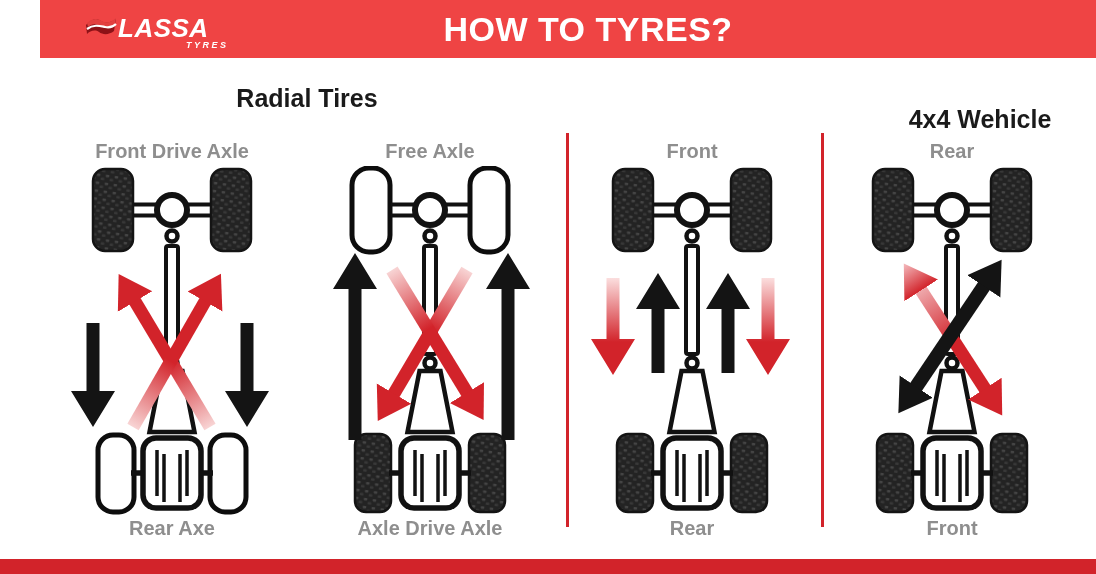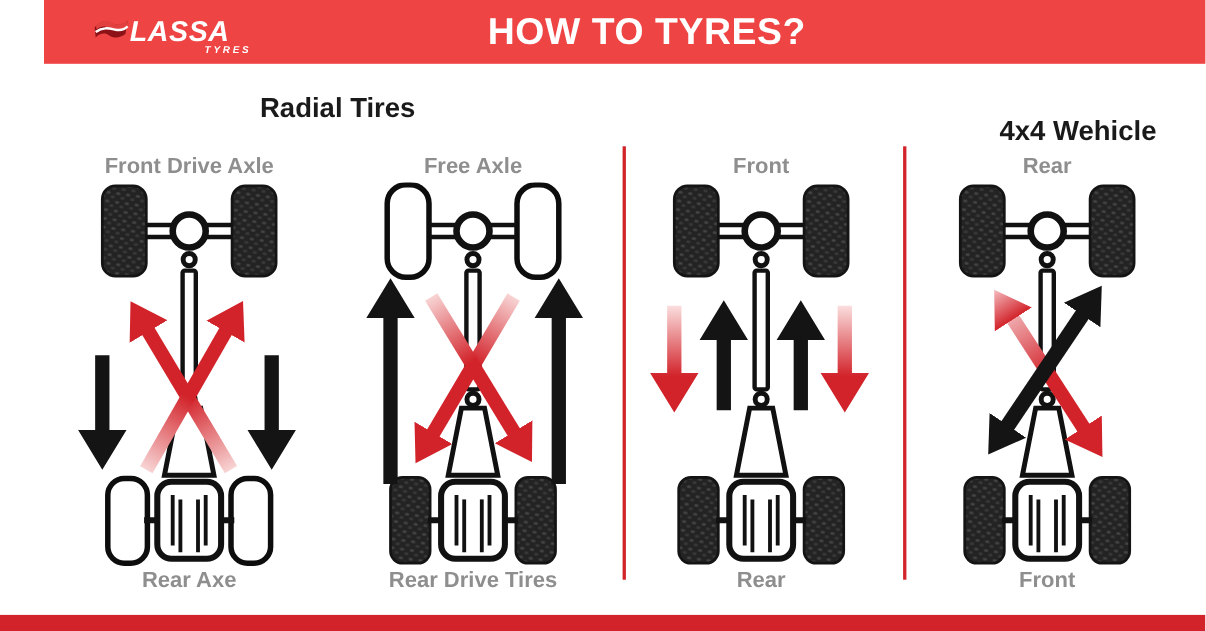--- a/index.html
+++ b/index.html
@@ -271,21 +271,21 @@
       <line x1="79" y1="307" x2="91" y2="307" stroke-width="5.5"></line>
       <line x1="149" y1="307" x2="161" y2="307" stroke-width="5.5"></line>
     </g>
     <g>
       <line x1="87" y1="121" x2="155" y2="226" stroke="url(#g4l)" stroke-width="13" marker-start="url(#m4rf)" marker-end="url(#m4r)"></line>
       <line x1="82" y1="224" x2="154" y2="117" stroke="#141414" stroke-width="14" marker-start="url(#m4b)" marker-end="url(#m4b)"></line>
     </g>
   </svg>
 
   <div class="axle-label row-bottom c1">Rear Axe</div>
-  <div class="axle-label row-bottom c2">Rear Drive Tires</div>
+  <div class="axle-label row-bottom c2">Axle Drive Axle</div>
   <div class="axle-label row-bottom c3">Rear</div>
   <div class="axle-label row-bottom c4">Front</div>
 
   <div class="vdiv vdiv-1"></div>
   <div class="vdiv vdiv-2"></div>
   <div class="footer-bar"></div>
 
 </div>
 
 </body></html>

